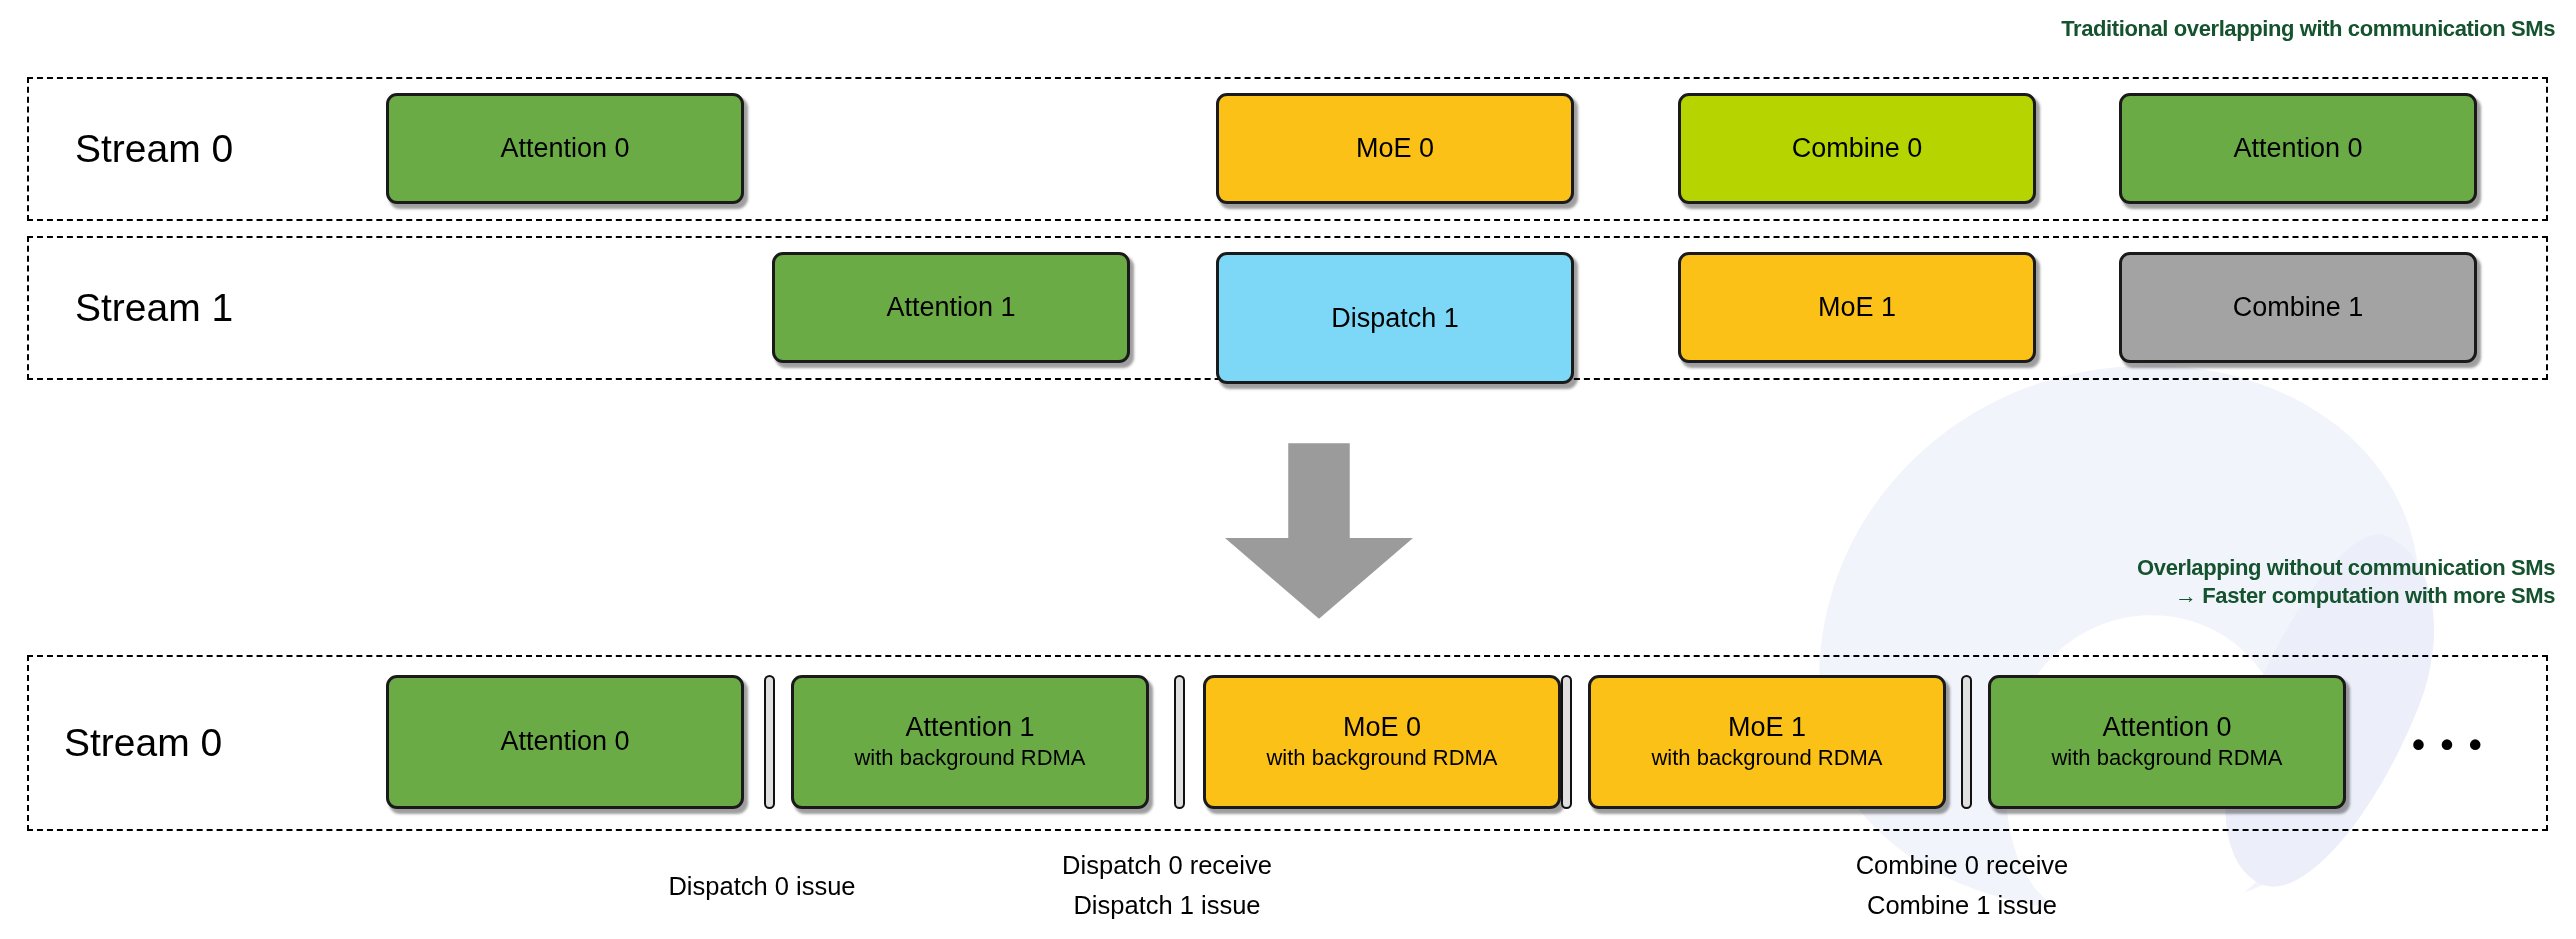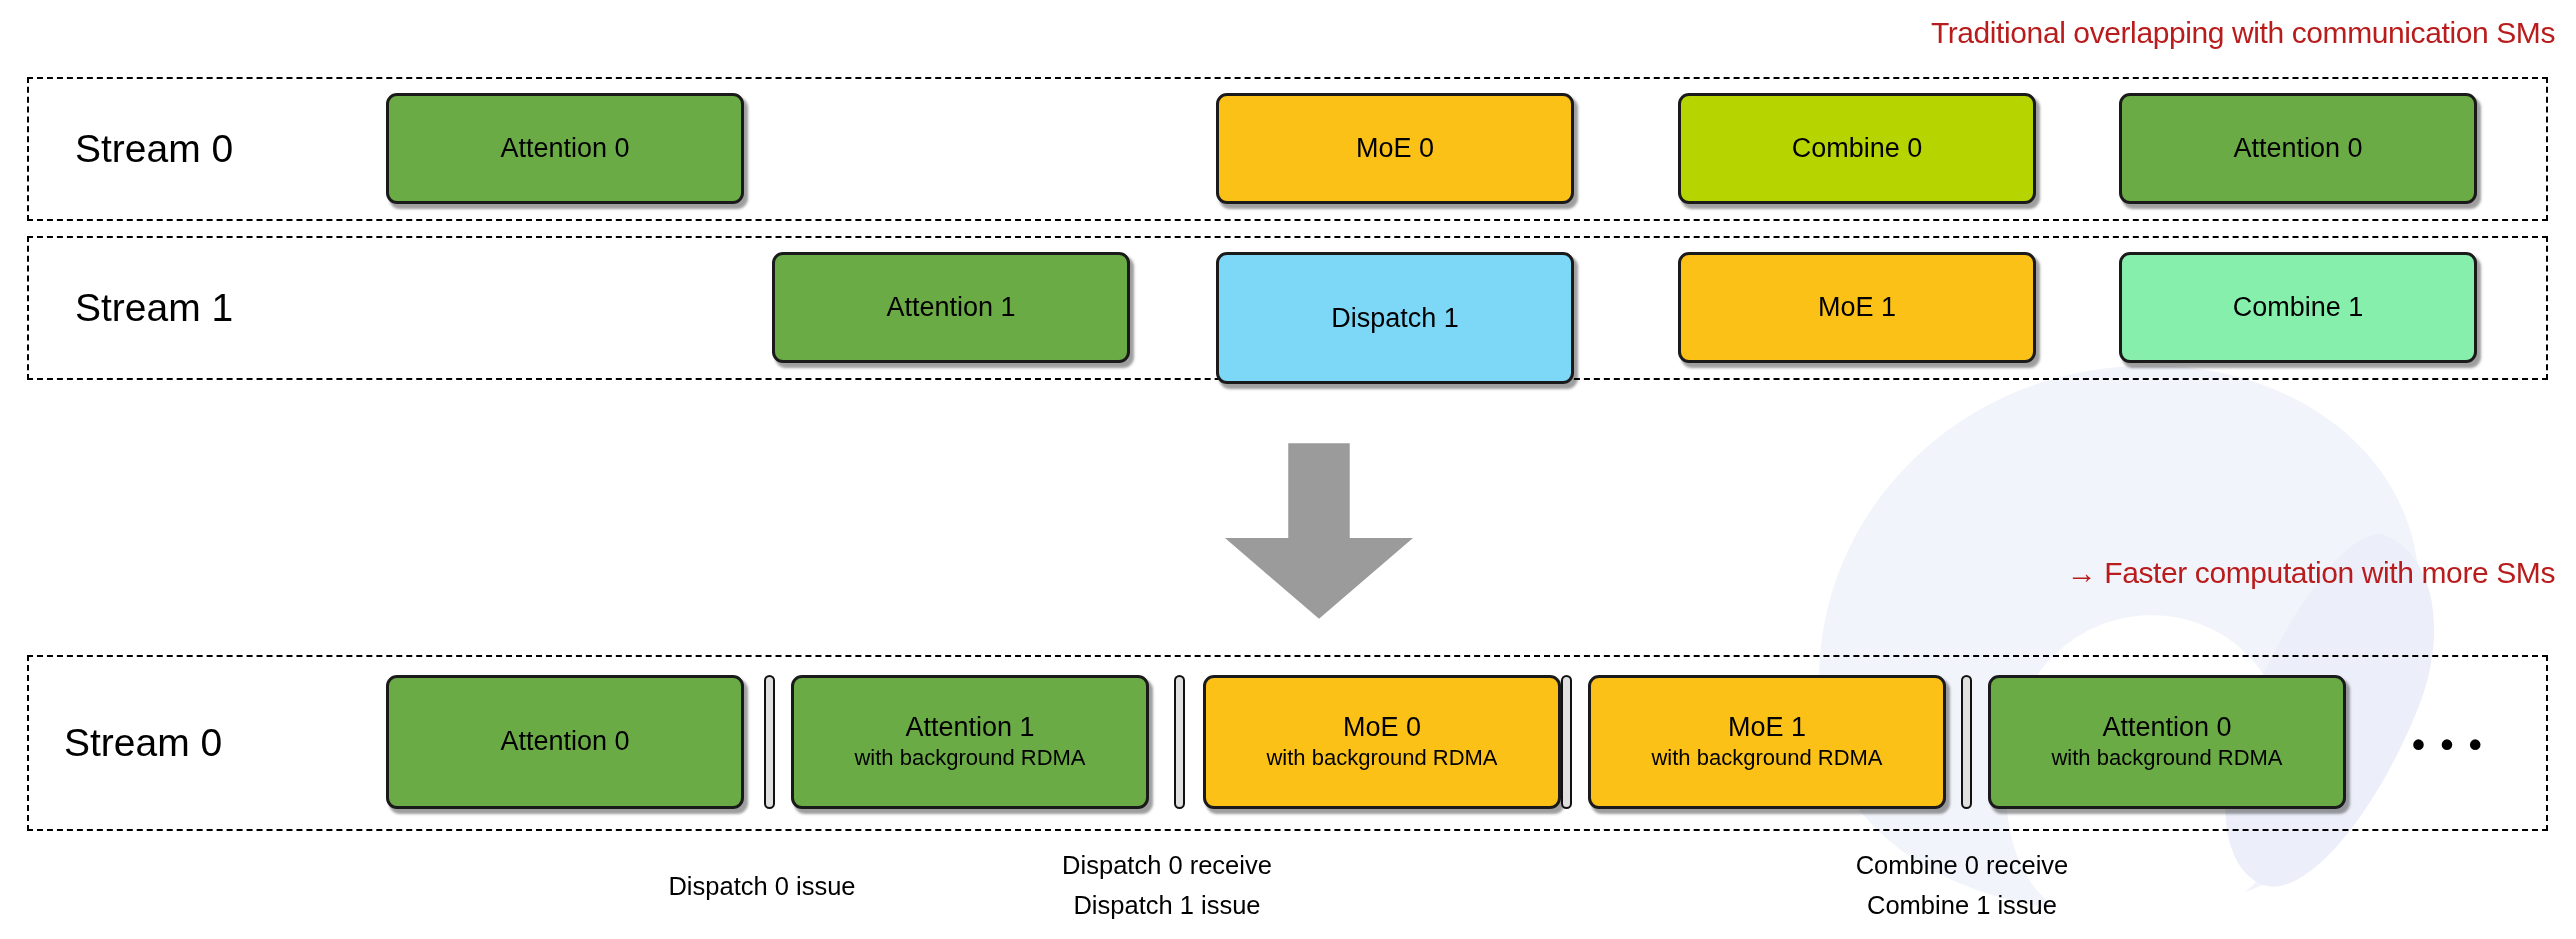--- a/index.html
+++ b/index.html
@@ -38,23 +38,23 @@
     left: 2252px; top: 528px;
     width: 158px; height: 370px;
     background: #eceff9;
     border-radius: 40% 60% 50% 50% / 60% 40% 60% 40%;
     transform: rotate(22deg);
   }
 
   
   .heading {
     position: absolute;
-    font-weight: normal;
-    font-size: 30px;
-    color: #b91c1c;
+    font-weight: bold;
+    font-size: 22px;
+    color: #14532d;
     letter-spacing: -0.4px;
     white-space: nowrap;
     text-align: right;
   }
   #heading-top   { right: 21px; top: 16px; }
   #heading-bot   { right: 21px; top: 554px; line-height: 1.28; text-align: right; }
   #heading-bot .line { display: block; }
 
   
   .stream-row {
@@ -170,30 +170,31 @@
     <div class="stream-label">Stream 1</div>
   <div class="box" style="left: 743px; top: 14px; width: 358px; height: 111px; background: rgb(106, 171, 70);">
         <div class="title">Attention 1</div>
       </div>
       <div class="box" style="left: 1187px; top: 14px; width: 358px; height: 132px; background: rgb(125, 216, 247);">
         <div class="title">Dispatch 1</div>
       </div>
       <div class="box" style="left: 1649px; top: 14px; width: 358px; height: 111px; background: rgb(251, 193, 23);">
         <div class="title">MoE 1</div>
       </div>
-      <div class="box" style="left: 2090px; top: 14px; width: 358px; height: 111px; background: #86efac;">
+      <div class="box" style="left: 2090px; top: 14px; width: 358px; height: 111px; background: #a3a3a3;">
         <div class="title">Combine 1</div>
       </div>
     </div>
 
   <svg id="down-arrow" viewBox="0 0 214 200">
     <polygon points="72,0 142,0 142,108 214,108 107,200 0,108 72,108" fill="#9b9b9b"></polygon>
   </svg>
 
   <div class="heading" id="heading-bot">
+    <span class="line">Overlapping without communication SMs</span>
     <span class="line">→ Faster computation with more SMs</span>
   </div>
 
   <div class="stream-row" id="row-bottom">
     <div class="stream-label">Stream 0</div>
   <div class="box" style="left: 357px; top: 17.6px; width: 358px; height: 134px; background: rgb(106, 171, 70);">
         <div class="title">Attention 0</div>
       </div>
       <div class="box" style="left: 762px; top: 17.6px; width: 358px; height: 134px; background: rgb(106, 171, 70);">
         <div class="title">Attention 1</div>

